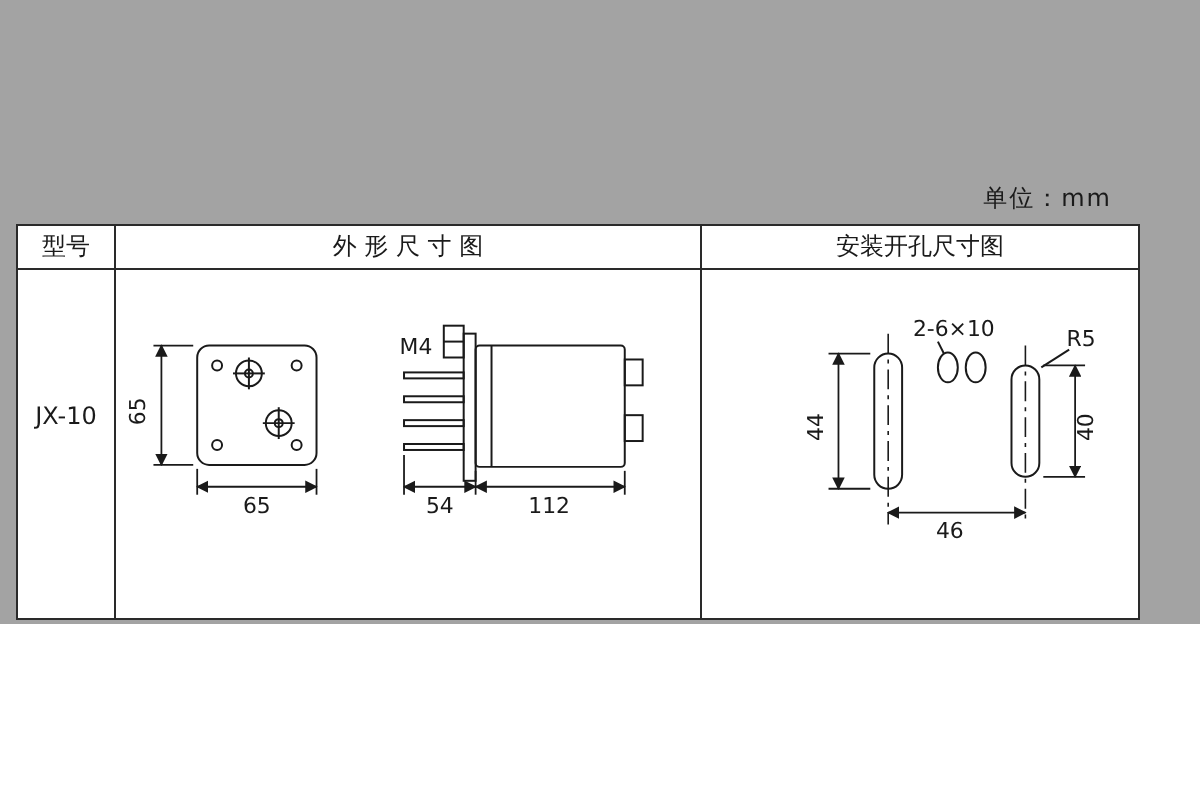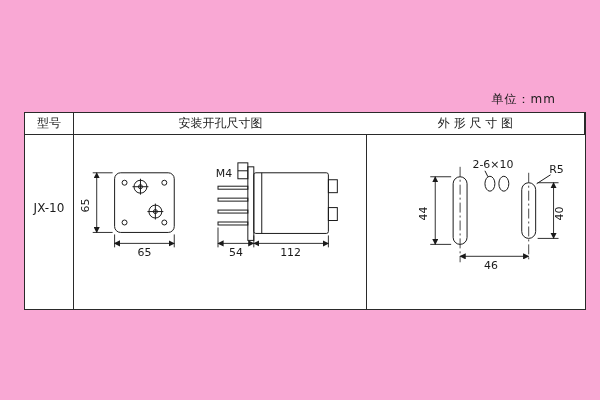--- a/index.html
+++ b/index.html
@@ -4,24 +4,24 @@
 <style>
   * { margin:0; padding:0; box-sizing:border-box; }
   html,body { width:600px; height:400px; }
   body {
     background:#ffffff;
     font-family:"DejaVu Sans","Liberation Sans",sans-serif;
     color:#1a1a1a;
     position:relative;
     overflow:hidden;
   }
-  .canvas { position:absolute; left:0; top:0; width:600px; height:400px; background:#f9a8d4; }
+  .canvas { position:absolute; left:0; top:0; width:600px; height:312px; background:#a3a3a3; }
   .unit-label { position:absolute; top:91px; right:44px; font-size:12px; letter-spacing:1px; }
   .spec-table {
-    position:absolute; left:24px; top:112px; width:562px; height:198px;
+    position:absolute; left:8px; top:112px; width:562px; height:198px;
     display:grid;
     grid-template-columns:49px 293px 1fr;
     grid-template-rows:22px 1fr;
     border:1px solid #2a2a2a;
     background:#ffffff;
   }
   .cell { position:relative; overflow:hidden; }
   .br { border-right:1px solid #2a2a2a; }
   .bb { border-bottom:1px solid #2a2a2a; }
   .header-cell { display:flex; align-items:center; justify-content:center; font-size:12px; white-space:nowrap; }
@@ -35,22 +35,22 @@
 </head>
 <body>
 
 <div class="canvas">
 
   <div class="unit-label">单位：mm</div>
 
   <div class="spec-table">
 
     <div class="cell header-cell br bb">型号</div>
+    <div class="cell header-cell br bb">外 形 尺 寸 图</div>
     <div class="cell header-cell bb">安装开孔尺寸图</div>
-    <div class="cell header-cell br bb">外 形 尺 寸 图</div>
 
     <div class="cell model-cell br">JX-10</div>
 
     <div class="cell br">
       <svg class="drawing" width="292" height="175" viewBox="0 0 292 176">
         <defs>
           <marker id="arr1" viewBox="0 0 10 10" refX="9" refY="5" markerWidth="7" markerHeight="7" orient="auto-start-reverse">
             <path d="M0,0 L10,5 L0,10 z" fill="#1a1a1a"></path>
           </marker>
         </defs>

